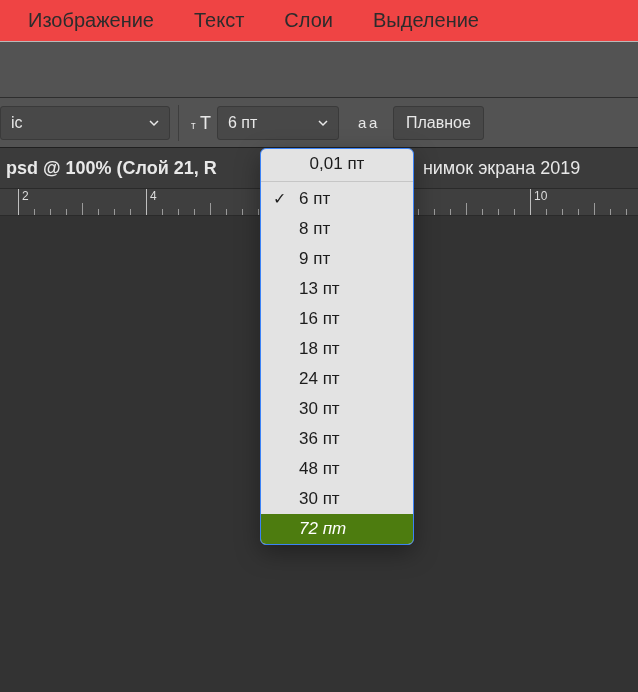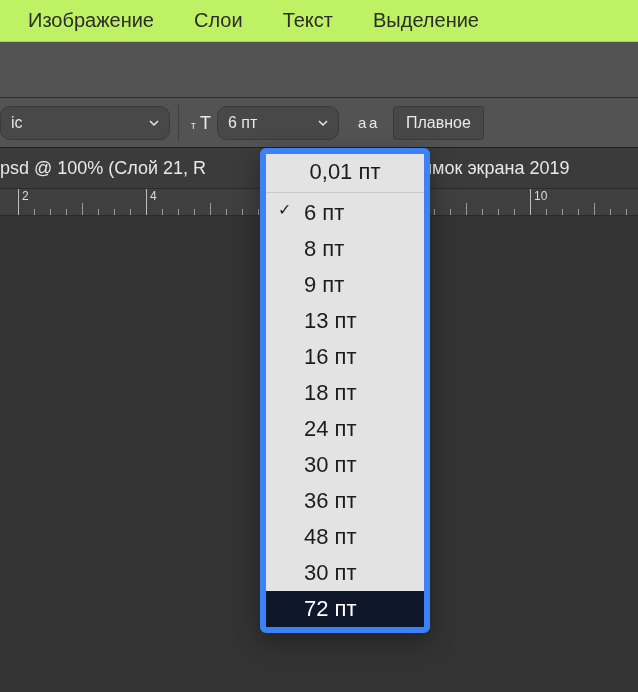--- a/index.html
+++ b/index.html
@@ -1,19 +1,19 @@
 <!DOCTYPE html>
 <html><head>
 <meta charset="utf-8">
 <style>
   * { box-sizing: border-box; margin: 0; padding: 0; font-family: -apple-system, "Helvetica Neue", Arial, sans-serif; }
   body { width: 638px; height: 692px; overflow: hidden; background: #333333; }
 
   .menubar {
-    background: #bef264;
+    background: #ef4444;
     height: 42px;
     display: flex;
     align-items: center;
     padding-left: 8px;
     border-bottom: 1px solid #b9b9b9;
   }
   .menubar .item {
     font-size: 20px;
     color: #2c2c2c;
     padding: 0 20px;
@@ -38,21 +38,21 @@
   .sep {
     width: 1px; height: 36px;
     background: #3e3e3e;
     margin: 0 8px;
   }
   .combo {
     display: flex;
     align-items: center;
     background: #484848;
     border: 1px solid #3a3a3a;
-    border-radius: 10px;
+    border-radius: 3px;
     height: 34px;
     color: #e8e8e8;
     font-size: 16px;
   }
   .combo .val {
     padding: 0 10px;
     min-width: 0;
   }
   .combo .chev, .icon-btn {
     width: 30px; height: 34px;
@@ -110,64 +110,65 @@
 
   .canvas {
     background: #333333;
     height: 500px;
   }
 
   .dropdown {
     position: absolute;
     left: 260px;
     top: 148px;
-    width: 170px;
+    width: 154px;
     background: #e3e3e3;
-    border: 6px solid #3b82f6;
+    border: 1px solid #3b82f6;
     border-radius: 6px;
     box-shadow: 0 8px 24px rgba(0,0,0,0.35);
     overflow: hidden;
-    font-size: 22px;
+    font-size: 17px;
     color: #1c1c1c;
   }
   .dropdown .opt {
     padding: 5px 0 5px 38px;
     position: relative;
     text-align: left;
     cursor: default;
   }
   .dropdown .opt.centered {
     text-align: center;
     padding-left: 0;
   }
   .dropdown .opt.checked::before {
     content: "✓";
     position: absolute;
     left: 12px;
     font-size: 16px;
   }
   .dropdown .opt.highlight {
-    background: #0f172a;
+    background: #4d7c0f;
     color: #ffffff;
+    font-style: italic;
   }
   .dropdown .divider {
     height: 1px;
     background: #c6c6c6;
     margin: 2px 0;
   }
 
   svg { display: block; }
 </style>
 </head>
 <body>
 
 <div class="menubar">
   <div class="item">Изображение</div>
+  <div class="item">Текст</div>
   <div class="item">Слои</div>
-  <div class="item">Текст</div>
   <div class="item">Выделение</div>
 </div>
 
 <div class="toolstrip-gap"></div>
 
 <div class="options-bar">
   <div class="combo font-select">
     <span class="val">ic</span>
     <span class="chev">
       <svg width="12" height="12" viewBox="0 0 12 12">
@@ -204,21 +205,21 @@
   </div>
 
   <div style="width:8px"></div>
 
   <div class="btn">
     <span>Плавное</span>
   </div>
 </div>
 
 <div class="doc-tabs">
-  <span style="padding-left:0;">psd @ 100% (Слой 21, R</span>
+  <span style="padding-left:6px;font-weight:bold;">psd @ 100% (Слой 21, R</span>
   <span style="display:inline-block;width:206px;"></span>
   <span>нимок экрана 2019</span>
 </div>
 
 <div class="ruler" id="ruler">
     <div class="tick-major" style="left: 18px;">
       <span>2</span>
     </div>
     <div class="tick-minor" style="left: 34px; height: 6px;"></div>
     <div class="tick-minor" style="left: 50px; height: 6px;"></div>

